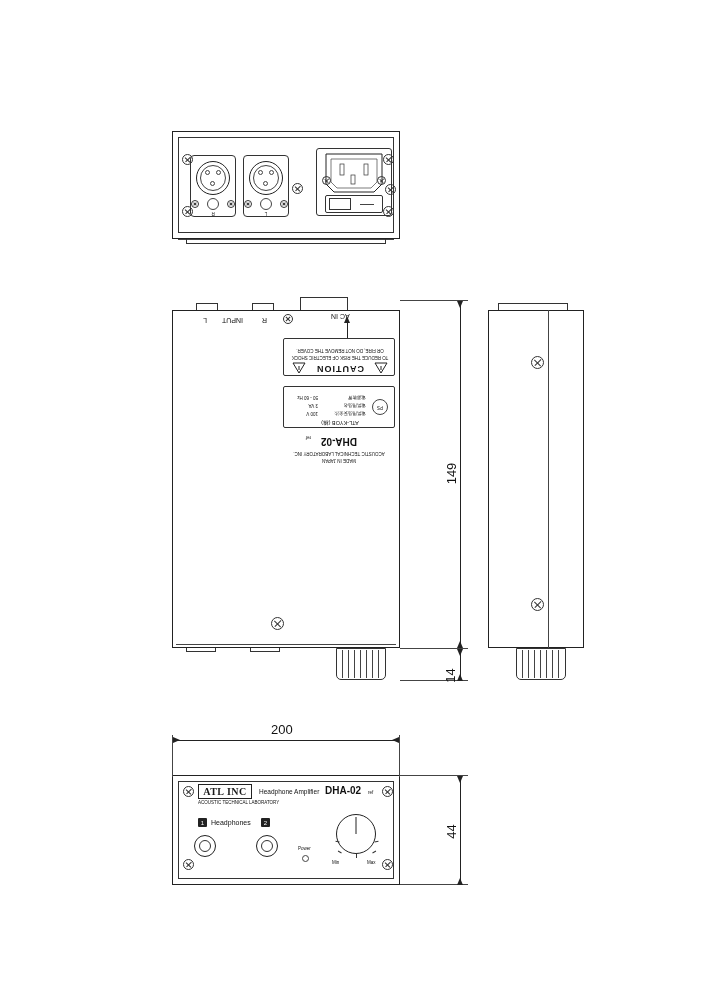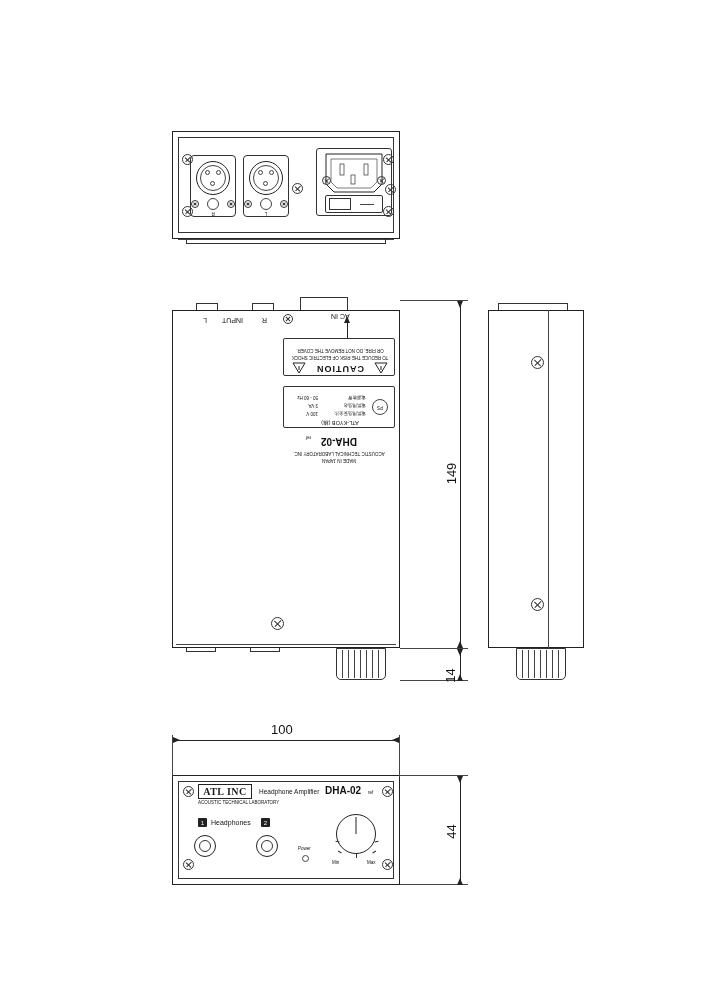--- a/index.html
+++ b/index.html
@@ -424,21 +424,21 @@
     <div class="txt xs" style="left:332px;top:860px;">Min</div>
     <div class="txt xs" style="left:367px;top:860px;">Max</div>
   </div>
 
   <div>
     <div class="ext" style="left:172px;top:735px;width:1px;height:42px;"></div>
     <div class="ext" style="left:399px;top:735px;width:1px;height:42px;"></div>
     <div class="dimline" style="left:173px;top:740px;width:226px;height:1px;"></div>
     <div class="arrow right" style="left:173px;top:737px;"></div>
     <div class="arrow left" style="left:392px;top:737px;"></div>
-    <div class="dim-label" style="left:271px;top:722px;">100</div>
+    <div class="dim-label" style="left:271px;top:722px;">200</div>
   </div>
 
   <div>
     <div class="ext" style="left:400px;top:775px;width:68px;height:1px;"></div>
     <div class="ext" style="left:400px;top:884px;width:68px;height:1px;"></div>
     <div class="dimline" style="left:460px;top:776px;width:1px;height:108px;"></div>
     <div class="arrow down" style="left:457px;top:776px;"></div>
     <div class="arrow up" style="left:457px;top:878px;"></div>
     <div class="dim-label rot90" style="left:444px;top:824px;">44</div>
   </div>

